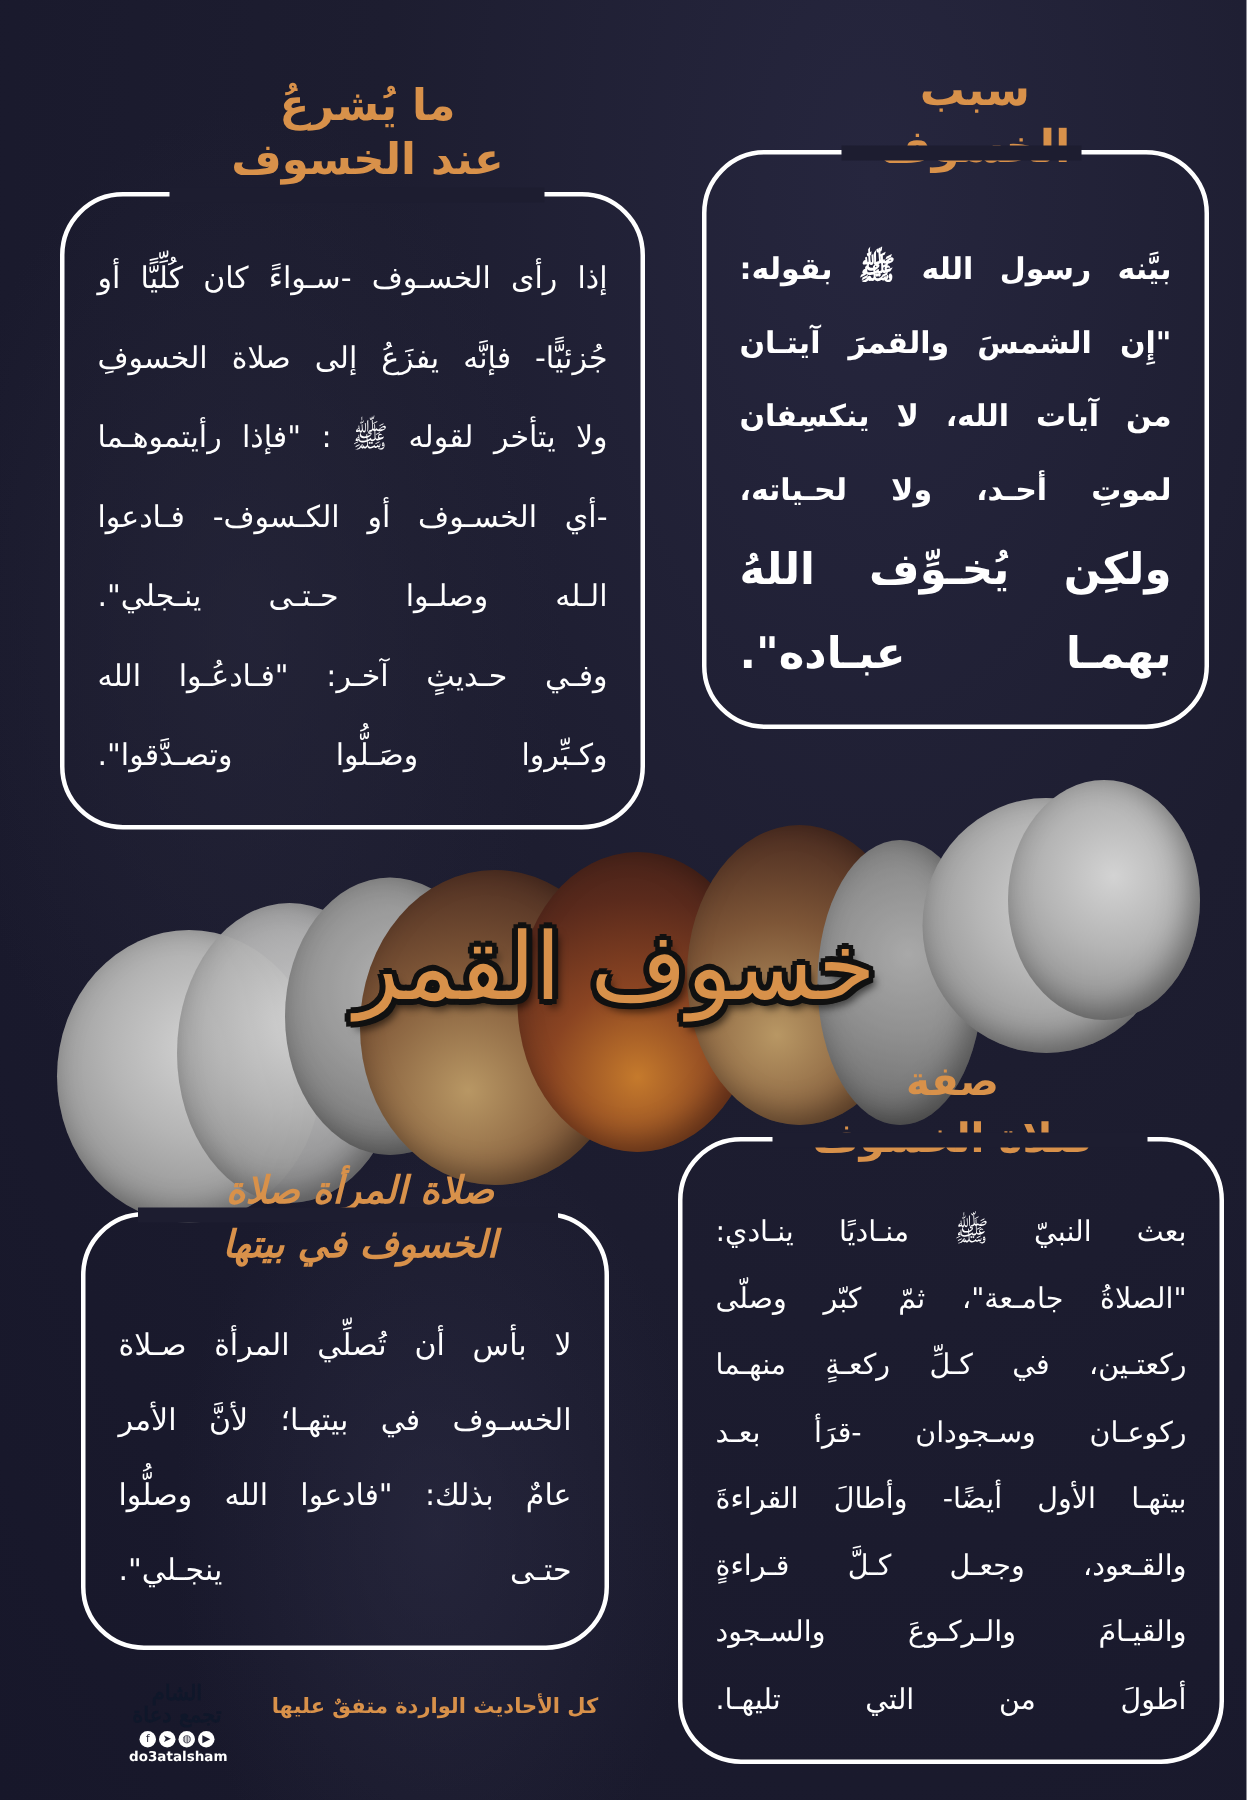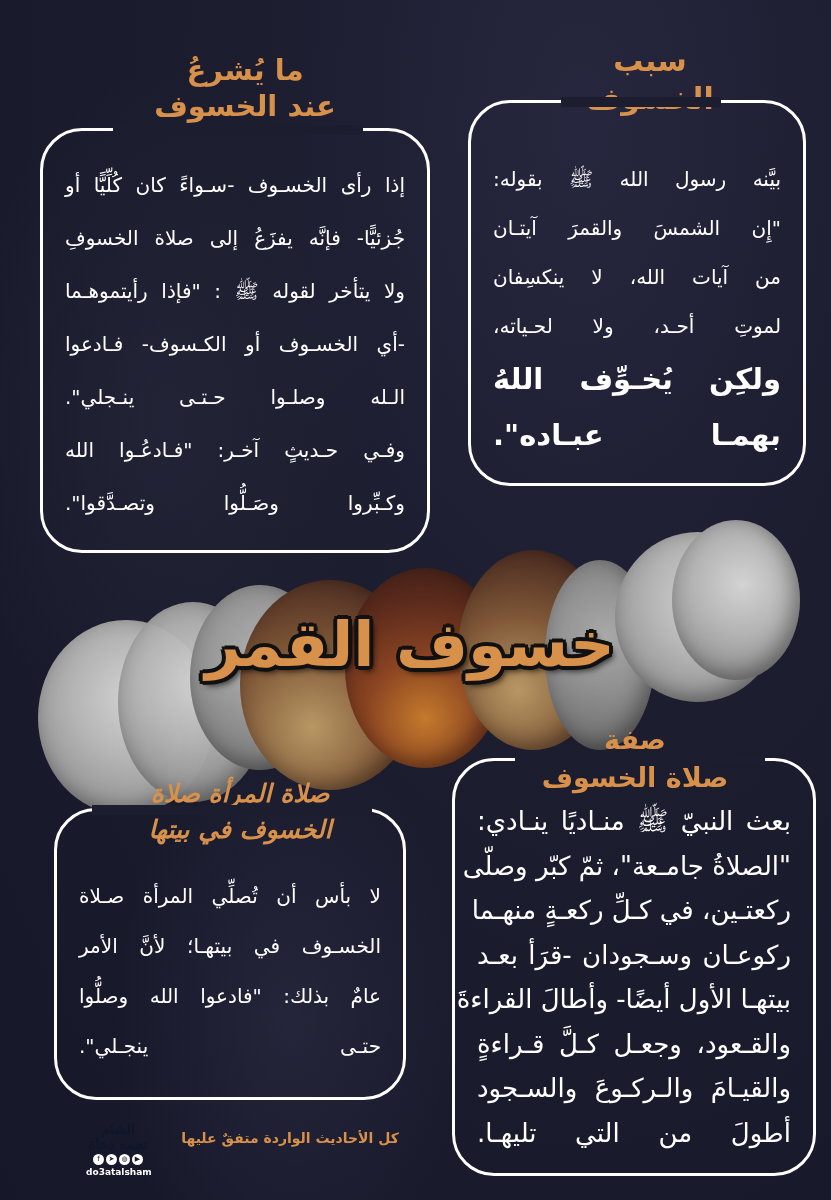--- a/index.html
+++ b/index.html
@@ -47,21 +47,21 @@
     .box .body p {
       white-space: nowrap;
       text-align: right;
     }
 
     
     #h1 { left: 470px; top: 42px; width: 360px; font-size: 30px; }
     #box1 { left: 468px; top: 100px; width: 338px; height: 386px; }
     #box1 .gap { left: 90px; width: 160px; }
     #box1 .body { top: 52px; }
-    #box1 .body p { font-size: 20px; line-height: 49px; }
+    #box1 .body p { font-size: 20px; line-height: 49px; font-weight: bold; }
     #box1 .body p.big { font-size: 29px; line-height: 56px; font-weight: bold; }
 
     
     #h2 { left: 40px; top: 52px; width: 410px; font-size: 29px; }
     #box2 { left: 40px; top: 128px; width: 390px; height: 425px; }
     #box2 .gap { left: 70px; width: 250px; }
     #box2 .body { top: 28px; }
     #box2 .body p { font-size: 20px; line-height: 53px; }
 
     
@@ -80,35 +80,35 @@
       background: radial-gradient(circle at 50% 75%, #c57a2c 0%, #8a4422 35%, #5a2a1c 70%, #3c1e18 100%);
     }
     .moon.brown {
       background: radial-gradient(circle at 40% 70%, #b89764 0%, #7e5637 45%, #4a2b20 85%, #33201c 100%);
     }
     .title {
       position: absolute;
       left: 170px; top: 608px; width: 480px;
       text-align: center;
       font-size: 62px;
-      font-weight: bold;
+      font-weight: normal;
       color: #d8914a;
       text-shadow:
         -3px -3px 0 #111, 3px -3px 0 #111, -3px 3px 0 #111, 3px 3px 0 #111,
         0 -4px 0 #111, 0 4px 0 #111, -4px 0 0 #111, 4px 0 0 #111,
         4px 5px 6px rgba(0,0,0,0.7);
       white-space: nowrap;
     }
 
     
-    #h3 { left: 450px; top: 703px; width: 370px; font-size: 27px; line-height: 1.4; margin-top: 18px; }
+    #h3 { left: 450px; top: 703px; width: 370px; font-size: 27px; line-height: 1.4; }
     #box3 { left: 452px; top: 758px; width: 364px; height: 418px; }
     #box3 .gap { left: 60px; width: 250px; }
     #box3 .body { top: 38px; }
-    #box3 .body p { font-size: 26px; line-height: 44.5px; }
+    #box3 .body p { font-size: 19px; line-height: 44.5px; }
 
     
     #h4 { left: 40px; top: 776px; width: 400px; font-size: 25px; line-height: 1.45; font-style: italic; }
     #box4 { left: 54px; top: 808px; width: 352px; height: 292px; }
     #box4 .gap { left: 35px; width: 280px; }
     #box4 .body { top: 60px; }
     #box4 .body p { font-size: 20px; line-height: 50px; }
 
     
     .footer-note {

